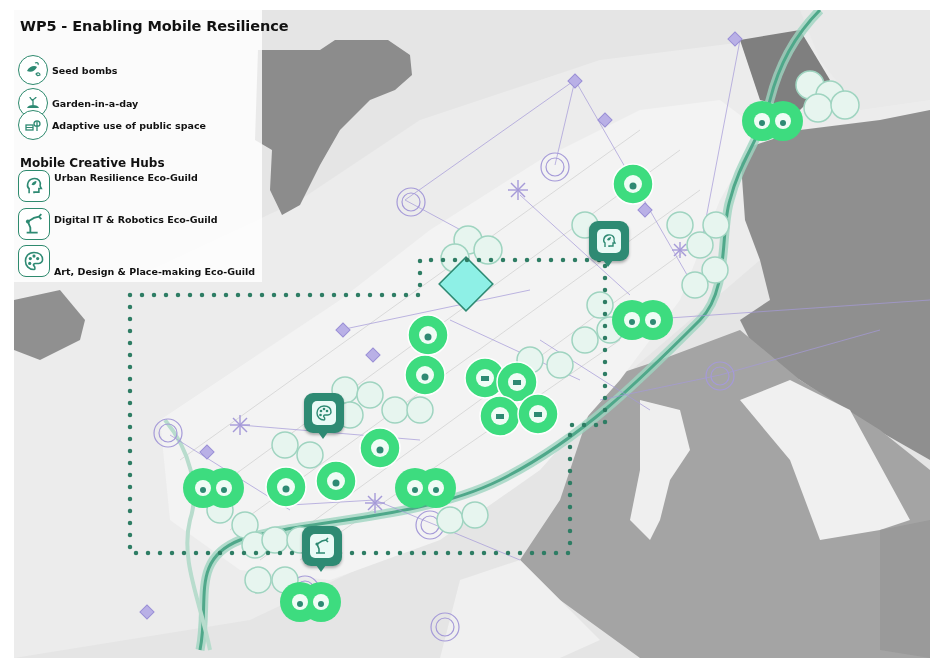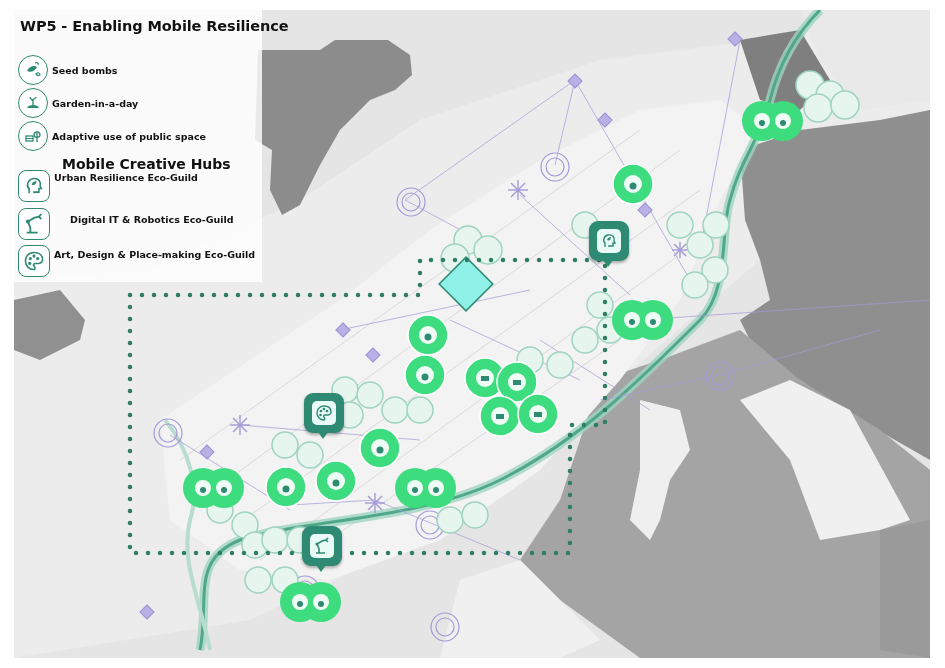--- a/index.html
+++ b/index.html
@@ -5,21 +5,21 @@
   html,body{margin:0;padding:0;background:#ffffff;}
   body{width:945px;height:668px;position:relative;overflow:hidden;font-family:"DejaVu Sans",sans-serif;}
   #map{position:absolute;left:14px;top:10px;width:916px;height:648px;background:#e6e6e6;overflow:hidden;}
   #map svg{position:absolute;left:0;top:0;}
   .legend{position:absolute;left:14px;top:10px;width:248px;height:272px;background:rgba(255,255,255,0.82);}
   .legend-title{position:absolute;left:6px;top:8px;font-size:14.5px;font-weight:bold;color:#111;white-space:nowrap;letter-spacing:-0.1px;}
   .leg-row{position:absolute;left:4px;display:flex;align-items:center;}
   .leg-circle{width:30px;height:30px;border-radius:50%;border:1.6px solid #2e8a6e;box-sizing:border-box;display:flex;align-items:center;justify-content:center;background:#fff;}
   .leg-square{width:32px;height:32px;border-radius:8px;border:1.6px solid #2e8a6e;box-sizing:border-box;display:flex;align-items:center;justify-content:center;background:#fff;}
   .leg-label{font-size:9.5px;font-weight:bold;color:#111;margin-left:4px;white-space:nowrap;}
-  .leg-section{position:absolute;left:6px;top:146px;font-size:14px;font-weight:bold;color:#111;white-space:nowrap;margin-left:42px;}
+  .leg-section{position:absolute;left:6px;top:146px;font-size:12px;font-weight:bold;color:#111;white-space:nowrap;}
   .hub{position:absolute;width:40px;height:40px;border-radius:9px;background:#2e8a73;box-shadow:0 2px 3px rgba(0,0,0,0.3);display:flex;align-items:center;justify-content:center;}
   .hub .inner{width:24px;height:24px;border-radius:5px;background:#e9faf6;display:flex;align-items:center;justify-content:center;}
   .hub::after{content:"";position:absolute;left:14px;bottom:-6px;border-left:5px solid transparent;border-right:5px solid transparent;border-top:7px solid #2e8a73;}
 </style>
 </head>
 <body>
 
 <div id="map">
   <svg width="916" height="648" viewBox="14 10 916 648">
 
@@ -288,21 +288,21 @@
     <div class="leg-circle">
       <svg width="20" height="20" viewBox="0 0 20 20">
           <path d="M4 11 C6 6 12 5 14 7 C12 11 8 13 4 11Z" fill="#2e8a73"></path>
           <path d="M13 14 C15 12 17 13 17 15 C15 16 14 16 13 14Z" fill="none" stroke="#2e8a73" stroke-width="1.2"></path>
           <path d="M12 3 C14 2 16 3 15 5" fill="none" stroke="#2e8a73" stroke-width="1.2"></path>
         </svg>
     </div>
     <span class="leg-label">Seed bombs</span>
   </div>
 
-  <div class="leg-row" style="top:111px;">
+  <div class="leg-row" style="top:100px;">
     <div class="leg-circle">
       <svg width="20" height="20" viewBox="0 0 20 20">
           <rect x="3" y="10" width="7" height="5" fill="none" stroke="#2e8a73" stroke-width="1.3"></rect>
           <line x1="3" y1="12.5" x2="10" y2="12.5" stroke="#2e8a73" stroke-width="1"></line>
           <path d="M14 16 V7 M11 9 C11 5 17 5 17 9 C17 12 11 12 11 9Z" fill="none" stroke="#2e8a73" stroke-width="1.3"></path>
         </svg>
     </div>
     <span class="leg-label">Adaptive use of public space</span>
   </div>
 
@@ -311,35 +311,35 @@
   <div class="leg-row" style="top:160px;align-items:flex-start;justify-content:space-between;">
     <div class="leg-square">
       <svg width="22" height="22" viewBox="0 0 18 18">
           <path d="M5 15 V11 C3 10 3 4 8 3 C13 2 15 6 14 9 L15 11 H13 V14 H9 V15" fill="none" stroke="#2e8a73" stroke-width="1.3"></path>
           <path d="M7 8 C8 5 11 5 11 5 C11 8 9 9 7 8Z" fill="#2e8a73"></path>
         </svg>
     </div>
     <span class="leg-label" style="margin-top:2px;">Urban Resilience Eco-Guild</span>
   </div>
 
-  <div class="leg-row" style="top:198px;align-items:flex-start;gap:16px;">
+  <div class="leg-row" style="top:198px;align-items:flex-start;">
     <div class="leg-square">
       <svg width="22" height="22" viewBox="0 0 18 18">
           <path d="M3 16 H12 M6 16 L6 12 L4 7 L9 4 L13 3 M13 3 L15 5 M13 3 L15 1" fill="none" stroke="#2e8a73" stroke-width="1.5"></path>
           <circle cx="4" cy="7" r="1.6" fill="#2e8a73"></circle>
         </svg>
     </div>
     <span class="leg-label" style="margin-top:6px;">Digital IT &amp; Robotics Eco-Guild</span>
   </div>
 
   <div class="leg-row" style="top:235px;align-items:flex-start;">
     <div class="leg-square">
       <svg width="22" height="22" viewBox="0 0 18 18">
           <path d="M9 2 C4 2 2 6 2 9 C2 13 5 16 9 16 C10 16 10 14 9 13 C8 12 9 11 10 11 H13 C15 11 16 9 16 8 C16 4 13 2 9 2Z" fill="none" stroke="#2e8a73" stroke-width="1.3"></path>
           <circle cx="6" cy="7" r="1.3" fill="#2e8a73"></circle>
           <circle cx="9" cy="5" r="1.3" fill="#2e8a73"></circle>
           <circle cx="12" cy="7" r="1.3" fill="#2e8a73"></circle>
           <circle cx="5.5" cy="11" r="1.3" fill="#2e8a73"></circle>
         </svg>
     </div>
-    <span class="leg-label" style="margin-top:4px;">Art, Design &amp; Place-making Eco-Guild</span>
+    <span class="leg-label" style="margin-top:21px;">Art, Design &amp; Place-making Eco-Guild</span>
   </div>
 </div>
 
 </body></html>

